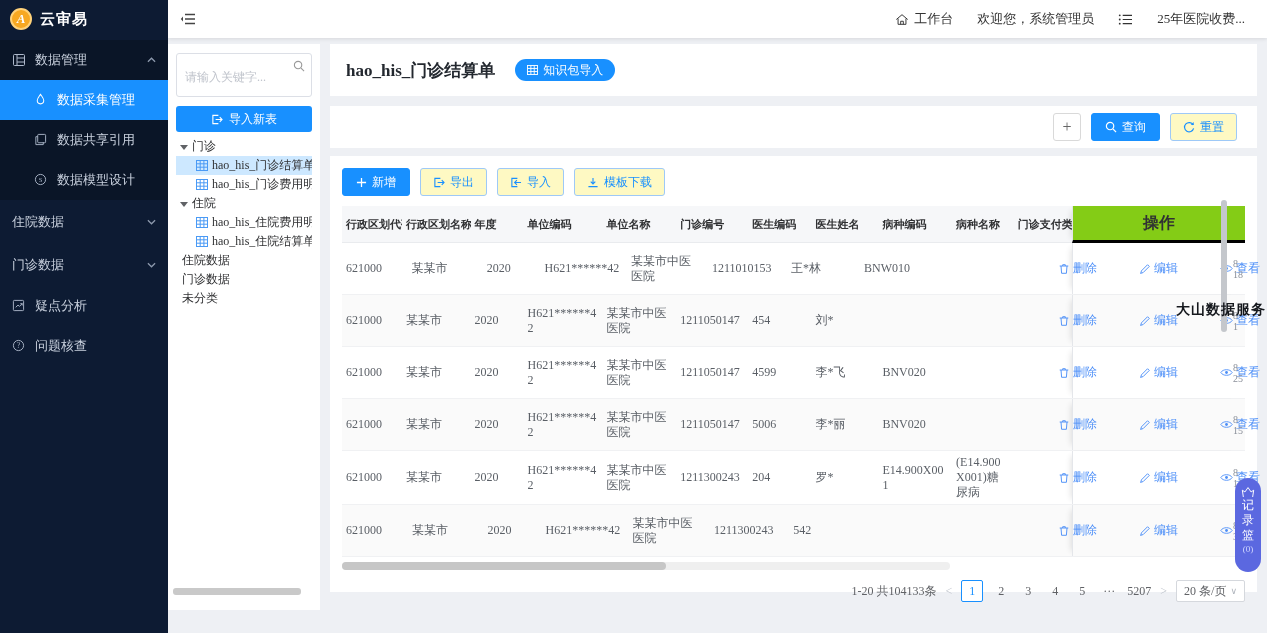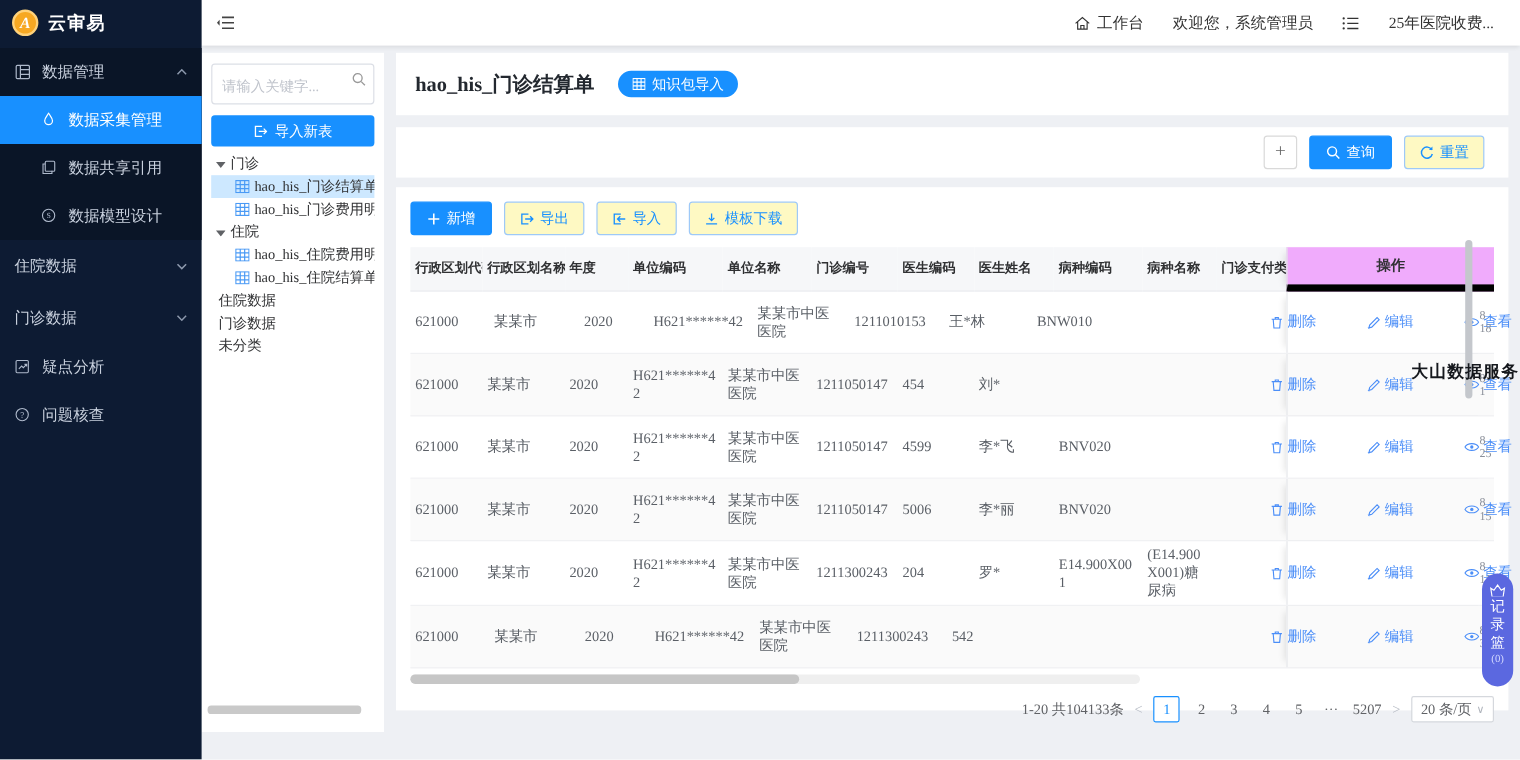--- a/index.html
+++ b/index.html
@@ -30,21 +30,21 @@
   .topbar { position:absolute; left:168px; top:0; width:1099px; height:38px; background:#fff;
     box-shadow:0 1px 4px rgba(0,0,0,.10); display:flex; align-items:center; padding:0 22px 0 12px; z-index:5; }
   .collapse-btn { color:#444; cursor:pointer; }
   .topbar-right { margin-left:auto; display:flex; align-items:center; gap:24px; font-size:13px; color:#333; }
   .tb-link { display:inline-flex; align-items:center; gap:5px; cursor:pointer; }
   .tb-link svg { color:#333; }
 
   
   .tree-panel { position:absolute; left:168px; top:44px; width:152px; height:566px; background:#fff; z-index:3; padding:9px 8px; }
   .search-box { position:relative; }
-  .search-box input { width:100%; height:34px; border:1px solid #dcdfe6; border-radius:3px; font-size:12px;
+  .search-box input { width:100%; height:44px; border:1px solid #dcdfe6; border-radius:3px; font-size:12px;
     padding:4px 22px 0 8px; color:#333; outline:none; font-family:inherit; background:#fff; }
   .search-box input::placeholder { color:#c0c4cc; }
   .search-ic { position:absolute; right:7px; top:7px; color:#999; }
   .import-btn { margin-top:9px; width:100%; height:26px; background:#1890ff; color:#fff; border:none; border-radius:3px;
     font-size:12px; display:flex; align-items:center; justify-content:center; gap:6px; cursor:pointer; font-family:inherit; }
   .tree { margin-top:5px; font-size:12px; color:#303133; }
   .tnode { height:19px; display:flex; align-items:center; gap:4px; padding-left:4px; white-space:nowrap; overflow:hidden; cursor:pointer; }
   .tnode .tcaret { color:#606266; flex:none; }
   .tnode.leaf { padding-left:20px; }
   .tnode.leaf.selected { background:#cde8ff; }
@@ -75,21 +75,21 @@
   .trow { display:flex; align-items:stretch; }
   .cell { font-size:12px; color:#5a5f66; padding:4px 6px 4px 4px; display:flex; align-items:center; word-break:break-all; line-height:15px; }
   .hrow .cell { background:#f6f7f9; color:#303133; font-weight:bold; font-size:11px; min-height:37px; white-space:nowrap; overflow:hidden; border-bottom:1px solid #e9ebee; }
   .brow { border-bottom:1px solid #f0f1f3; }
   .brow .cell { min-height:51px; }
   .brow:nth-child(even) { background:#fafafa; }
   .c0{width:68px}.c1{width:78px}.c2{width:60px}.c3{width:90px}.c4{width:84px}.c5{width:82px}
   .c6{width:72px}.c7{width:76px}.c8{width:84px}.c9{width:70px}.c10{width:66px}
   .opcell, .oph { width:173px; flex:none; display:flex; align-items:center; justify-content:center;
     border-left:1px solid #e4e6ea; box-shadow:-6px 0 6px -5px rgba(0,0,0,.12); position:relative; }
-  .oph { background:#f0abfc; color:#303133; font-weight:bold; font-size:12px; min-height:37px; border-bottom:6px solid #000000; }
+  .oph { background:#84cc16; color:#303133; font-weight:bold; font-size:16px; min-height:37px; border-bottom:3px solid #000000; }
   .opcell { gap:21px; }
   .oplink { color:#4b8ef8; font-size:12px; display:inline-flex; align-items:center; gap:3px; cursor:pointer; white-space:nowrap; text-decoration:none; }
   .opsep { width:1px; height:12px; background:#e3e5e8; }
   .edge { position:absolute; right:1px; top:50%; transform:translateY(-50%); font-size:10px; color:#8a8f99; line-height:11px; width:11px; overflow:hidden; }
   .vthumb { position:absolute; left:891px; top:44px; width:6px; height:132px; background:#c4c7cc; border-radius:3px; cursor:pointer; }
   .hscroll-track { margin-top:5px; width:608px; height:8px; background:#efefef; border-radius:4px; position:relative; }
   .hscroll-thumb { position:absolute; left:0; top:0; width:324px; height:8px; background:#c6c6c6; border-radius:4px; cursor:pointer; }
 
   .pagination { display:flex; align-items:center; justify-content:flex-end; gap:9px; margin-top:10px; font-size:12px; color:#606266; }
   .pg-arrow { color:#b9bec7; cursor:pointer; font-size:12px; }

